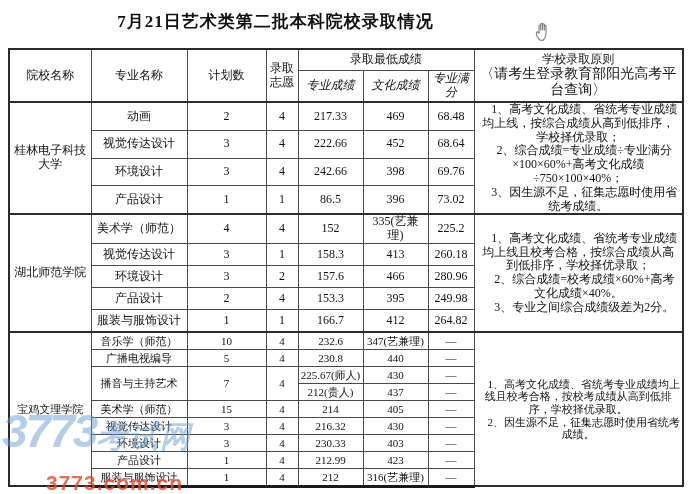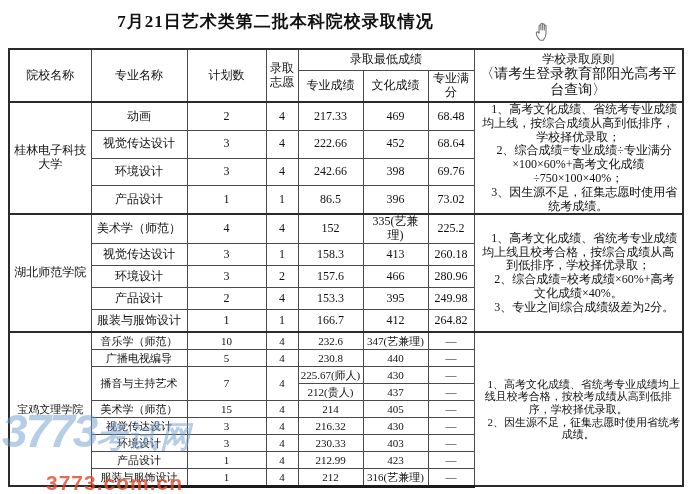--- a/index.html
+++ b/index.html
@@ -17,21 +17,21 @@
     position:absolute;top:48px;left:8px;width:674px;
     border-collapse:collapse;table-layout:fixed;
     border:2px solid #2b2b2b;
   }
   table.adm td{
     border:1px solid #4a4a4a;text-align:center;vertical-align:middle;
     padding:0 2px;font-size:12px;overflow:hidden;line-height:1.15;
   }
   td.hdr{font-size:12.5px;}
   tr.hA td{height:20px;}
-  tr.hB td{height:30px;}
+  tr.hB td{height:30px;font-style:italic;}
   tr.s1 td{height:24px;}
   tr.s2 td{height:21px;}
   tr.s3 td{height:16px;font-size:11px;}
   td.major{text-align:left;padding-left:6px;}
   td.principles{
     text-align:left;font-size:11px;line-height:1.45;padding:2px 5px;
     white-space:pre-line;vertical-align:middle;
   }
   tr.sec td{border-top:2px solid #2b2b2b;margin-top:28px;}
   tr.last td{border-bottom:3px solid #1a1a1a;}

